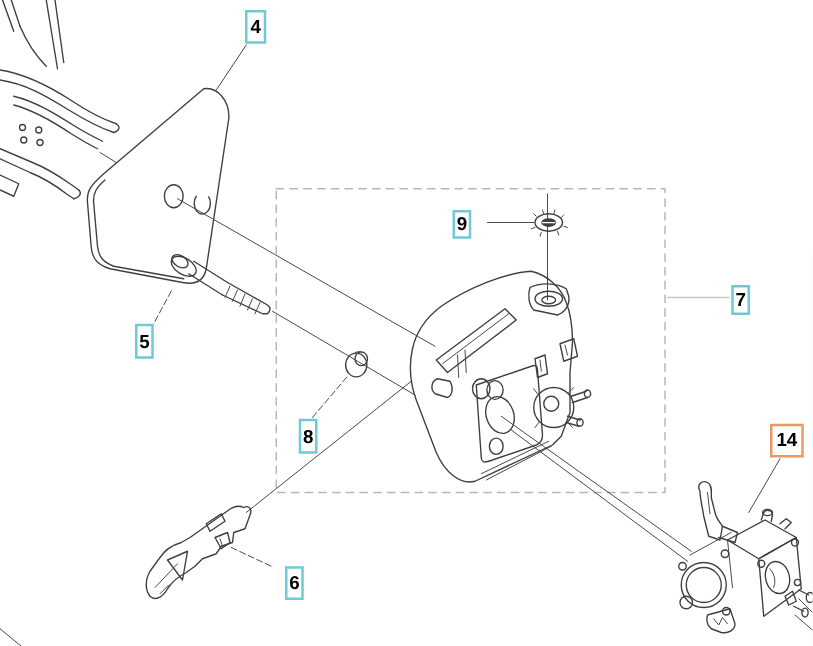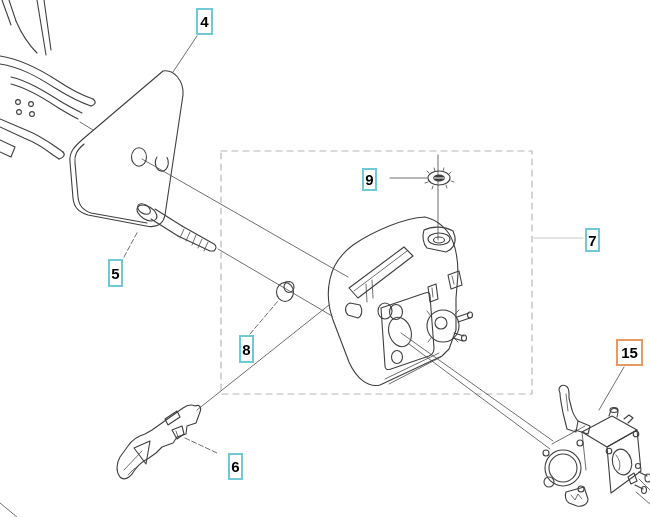--- a/index.html
+++ b/index.html
@@ -192,14 +192,14 @@
   <div class="callout" style="left:108px;top:259px;width:15px;height:28px;">5</div>
 
   <div class="callout" style="left:228px;top:453px;width:15px;height:27px;">6</div>
 
   <div class="callout" style="left:585px;top:228px;width:15px;height:24px;">7</div>
 
   <div class="callout" style="left:239px;top:335px;width:15px;height:28px;">8</div>
 
   <div class="callout" style="left:362px;top:168px;width:15px;height:23px;">9</div>
 
-  <div class="callout hl" style="left:616px;top:339px;width:27px;height:27px;">15</div>
+  <div class="callout hl" style="left:616px;top:339px;width:27px;height:27px;">14</div>
 </div>
 
 </body></html>

